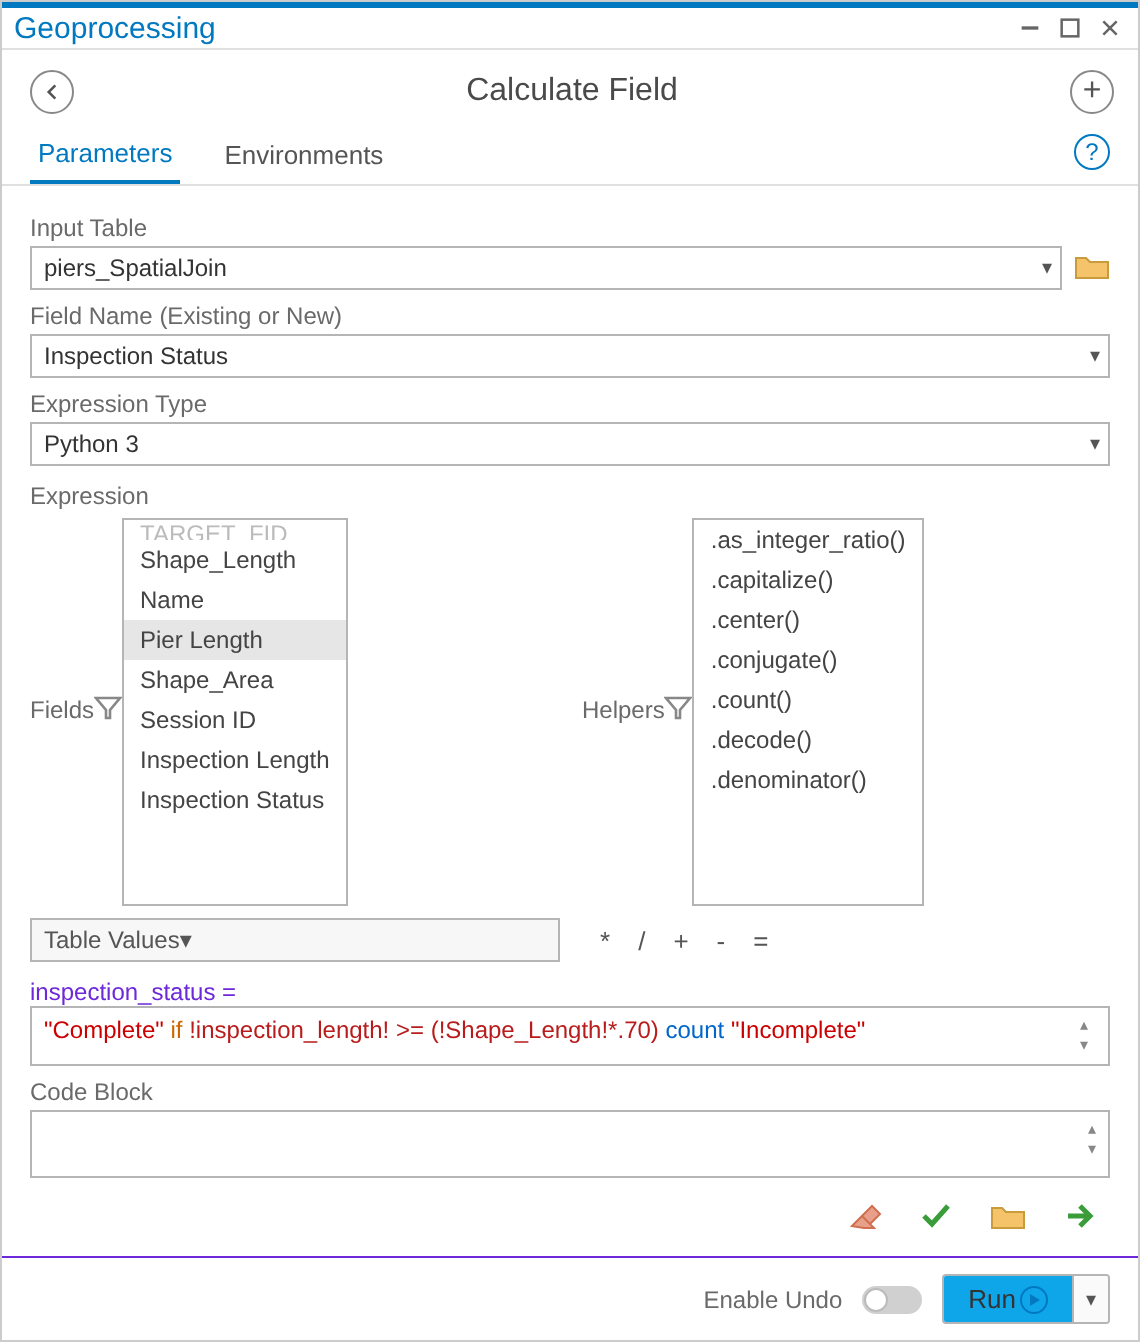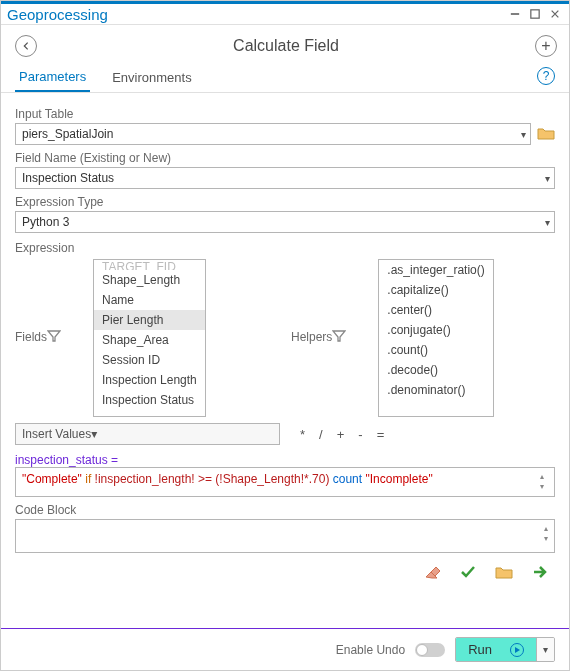--- a/index.html
+++ b/index.html
@@ -23,21 +23,21 @@
   .combo { flex: 1; height: 22px; border: 1px solid #b5b5b5; background: #fff; display: flex; align-items: center; padding: 0 6px; position: relative; cursor: pointer; }
   .combo .caret { position: absolute; right: 4px; color: #555; font-size: 10px; }
   .combo-text { font-size: 12px; color: #333; }
   .folder-icon { width: 18px; height: 14px; cursor: pointer; }
   .section-label { font-size: 12px; color: #6a6a6a; margin-top: 8px; }
   .two-col { display: flex; gap: 12px; margin-top: 4px; }
   .col { flex: 1; display: flex; flex-direction: row; }
   .col-header { display: flex; align-items: center; font-size: 12px; color: #6a6a6a; margin-bottom: 2px; }
   .col-header .spacer { flex: 1; }
   .funnel { width: 14px; height: 14px; cursor: pointer; color: #888; }
-  .listbox { border: 1px solid #b5b5b5; height: 158px; overflow-y: scroll; background: #fff; margin-left: 32px; }
+  .listbox { border: 1px solid #b5b5b5; height: 194px; overflow-y: scroll; background: #fff; }
   .listbox::-webkit-scrollbar { width: 14px; }
   .listbox::-webkit-scrollbar-track { background: #f0f0f0; }
   .listbox::-webkit-scrollbar-thumb { background: #c0c0c0; }
   .list-item { padding: 3px 8px; font-size: 12px; color: #444; cursor: pointer; }
   .list-item.selected { background: #e6e6e6; }
   .list-item.partial { color: #bbb; height: 10px; overflow: hidden; padding-top:0; padding-bottom:0; }
   .helpers .listbox::-webkit-scrollbar-thumb { background: #0079c1; }
   .op-row { display: flex; align-items: center; gap: 10px; margin-top: 6px; }
   .insert-combo { width: 265px; height: 22px; border: 1px solid #b5b5b5; background: #f7f7f7; display: flex; align-items: center; padding: 0 6px; position: relative; cursor: pointer; font-size: 12px; color: #555; }
   .ops { display: flex; gap: 14px; padding-left: 10px; font-size: 13px; color: #555;}
@@ -53,21 +53,21 @@
   .stepper div { width: 12px; height: 10px; font-size: 8px; color: #888; text-align:center; cursor:pointer; line-height:10px;}
   .codeblock-area { border: 1px solid #b5b5b5; height: 34px; background: #fff; margin-top: 2px; position: relative; }
   .codeblock-area .stepper { position: absolute; right: 2px; top: 4px; }
   .icon-row { display: flex; justify-content: flex-end; gap: 18px; margin-top: 10px; padding-right: 6px; }
   .icon-row svg, .icon-row span { width: 18px; height: 18px; cursor: pointer; }
   .footer { border-top: 1px solid #6d28d9; padding: 8px 14px; display: flex; align-items: center; justify-content: flex-end; gap: 10px; }
   .undo-label { font-size: 12px; color: #6a6a6a; }
   .toggle { width: 30px; height: 14px; border-radius: 8px; background: #d0d0d0; position: relative; cursor: pointer; }
   .toggle::after { content:""; position:absolute; left:1px; top:1px; width:12px; height:12px; border-radius:50%; background:#fff; border:1px solid #bbb; box-sizing:border-box;}
   .run-group { display: flex; border: 1px solid #b5b5b5; border-radius: 2px; overflow: hidden; }
-  .run-btn { padding: 4px 12px; font-size: 13px; color: #333; display: flex; align-items: center; gap: 18px; cursor: pointer; background: #5eead4; }
+  .run-btn { padding: 4px 12px; font-size: 13px; color: #333; display: flex; align-items: center; gap: 2px; cursor: pointer; background: #0ea5e9; }
   .run-caret { width: 18px; display: flex; align-items: center; justify-content: center; border-left: 1px solid #b5b5b5; cursor: pointer; background: #fafafa; font-size:10px; color:#555;}
   .play-circle { width: 14px; height: 14px; border: 1.5px solid #0079c1; border-radius: 50%; display: flex; align-items: center; justify-content: center;}
   .play-circle::after { content:""; border-left: 5px solid #0079c1; border-top: 3px solid transparent; border-bottom: 3px solid transparent; margin-left:1px;}
 </style>
 </head>
 <body>
 
 <div class="pane">
 
   <div class="titlebar">
@@ -174,21 +174,21 @@
           <div class="list-item">.conjugate()</div>
           <div class="list-item">.count()</div>
           <div class="list-item">.decode()</div>
           <div class="list-item">.denominator()</div>
         </div>
       </div>
     </div>
 
     <div class="op-row">
       <div class="insert-combo">
-        <span>Insert Values</span>
+        <span>Table Values</span>
         <span class="caret">▾</span>
       </div>
       <div class="ops">
         <span class="op">*</span>
         <span class="op">/</span>
         <span class="op">+</span>
         <span class="op">-</span>
         <span class="op">=</span>
       </div>
     </div>

